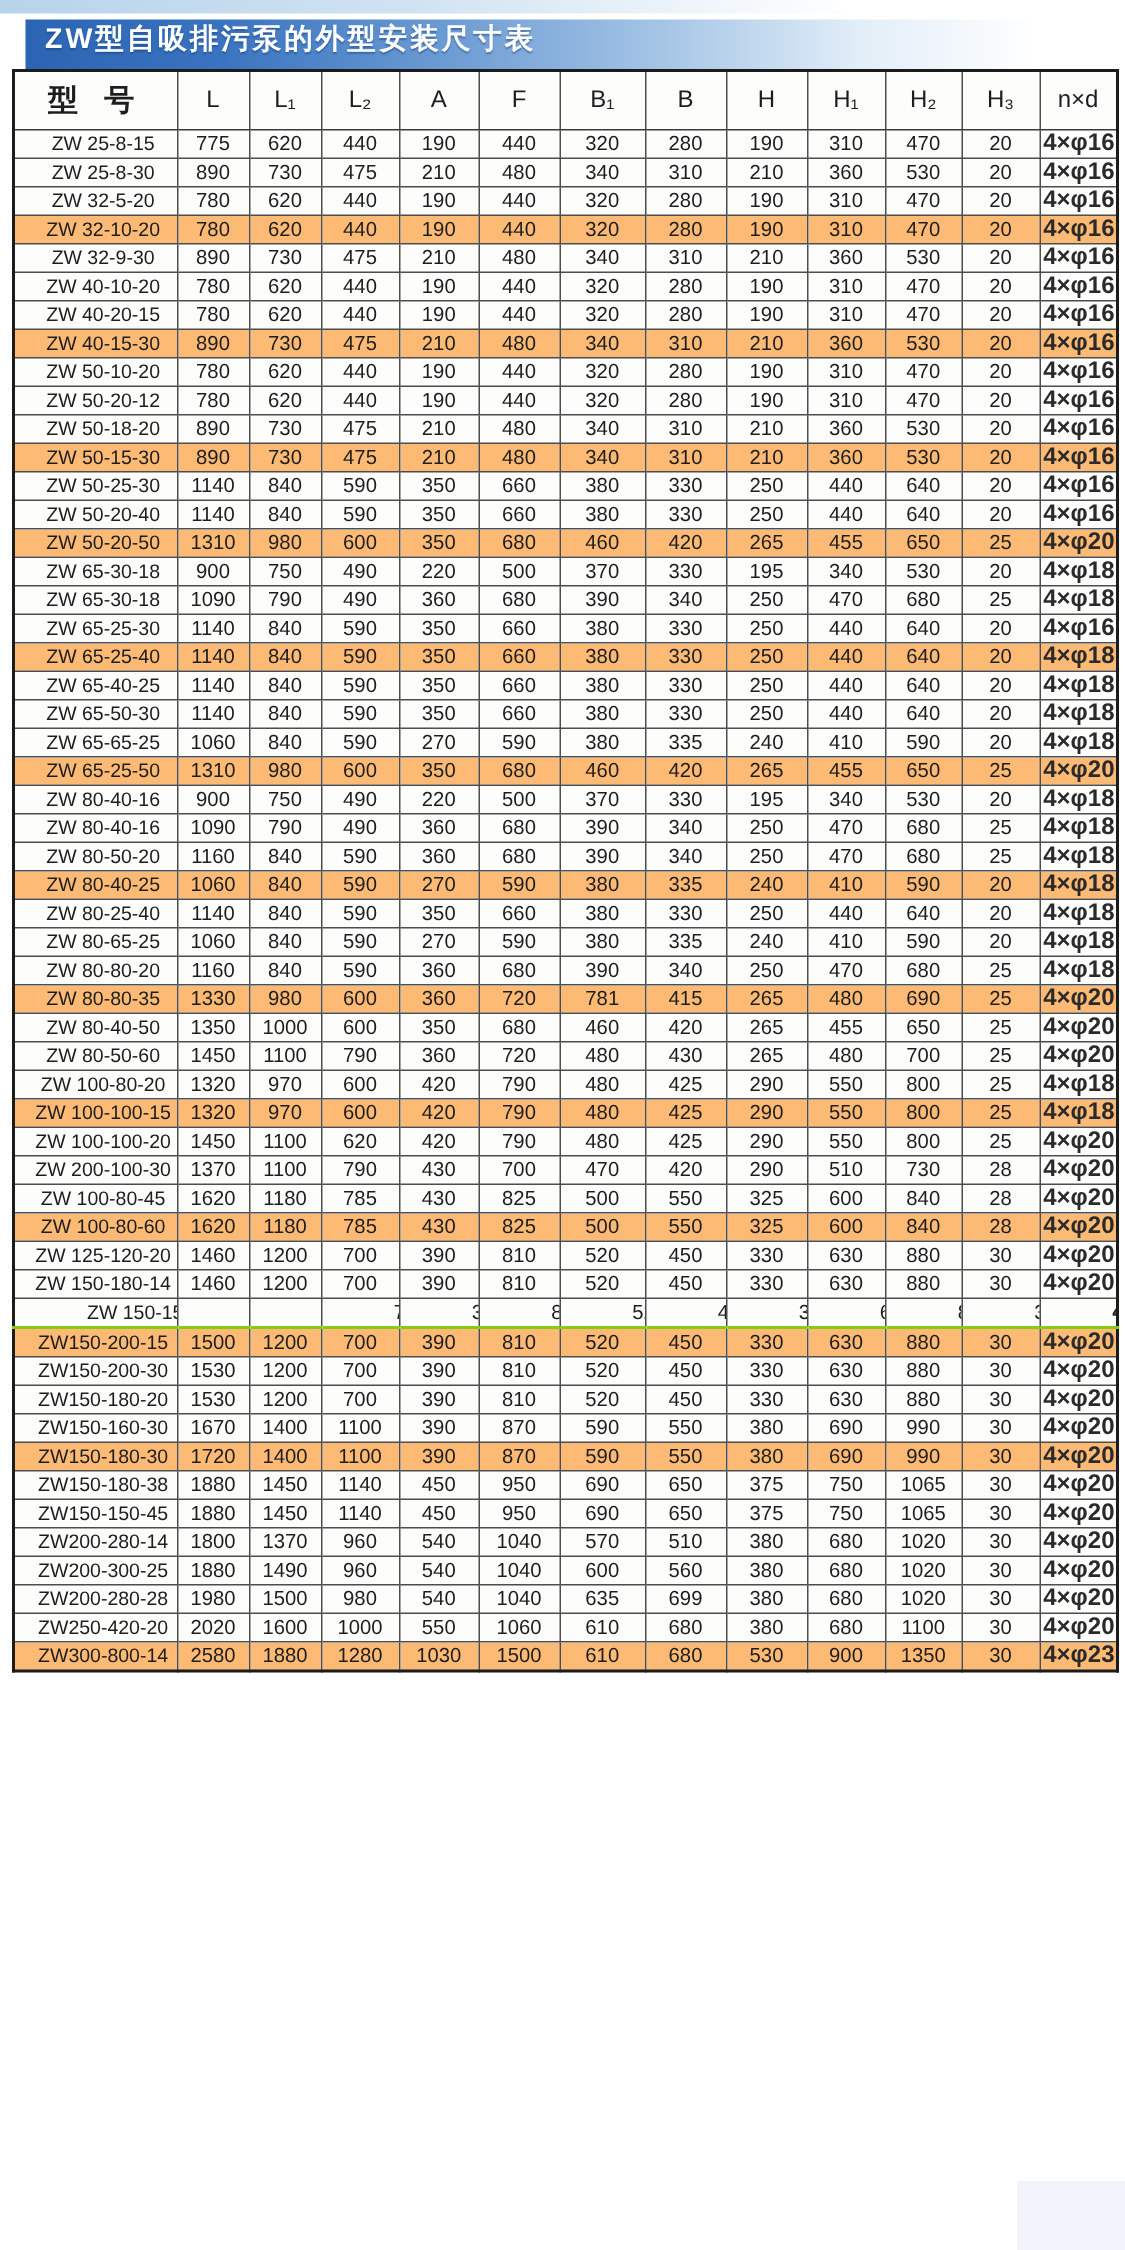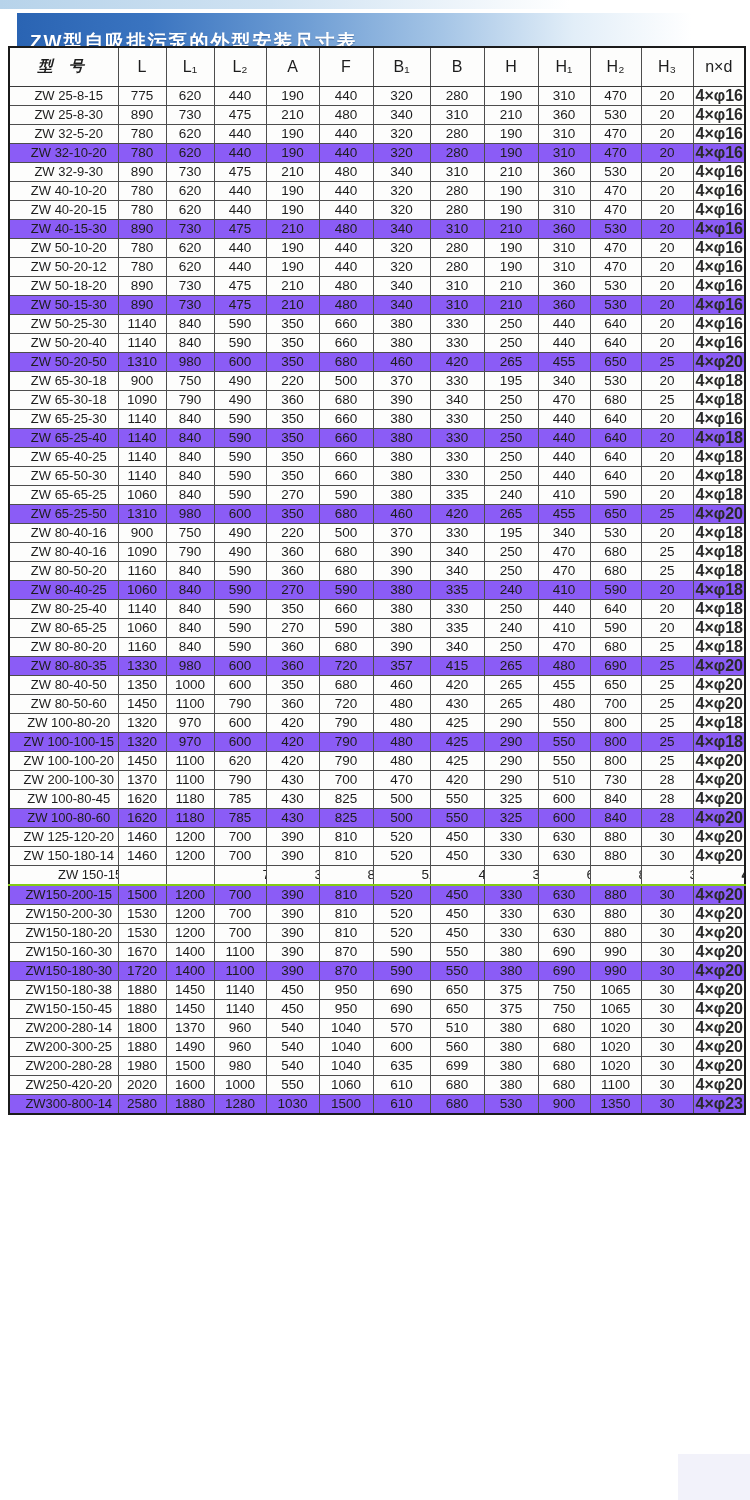--- a/index.html
+++ b/index.html
@@ -17,21 +17,21 @@
     width: 600px; height: 9px;
     background: linear-gradient(to right, #b7d3ea 0%, #cfe2f2 45%, #ffffff 95%);
   }
   .title-bar {
     position: absolute;
     left: 17px; top: 13px;
     width: 733px; height: 42px;
     background: linear-gradient(to right,
       #2a64b3 0%, #3a74c0 18%, #6b9bd3 38%, #a5c5e6 58%, #e2eef8 76%, #ffffff 92%);
     display: flex;
-    align-items: flex-end;
+    align-items: flex-start;
   }
   .title-bar .title-text {
     color: #ffffff;
     font-size: 19px;
     font-weight: bold;
     letter-spacing: 2px;
     padding-left: 13px;
     white-space: nowrap;
     text-shadow: 0 1px 1px rgba(20,60,120,0.45);
   }
@@ -69,40 +69,39 @@
     white-space: nowrap;
   }
   thead th {
     height: 39px;
     font-size: 16px;
     font-weight: normal;
     border-bottom: 1px solid #3a3a3a;
   }
   thead th.model-col {
     font-weight: bold;
-    font-size: 15px;
+    font-size: 20px;
     letter-spacing: 6px;
-    font-style: italic;
   }
   tbody td {
     height: 19px;
     font-size: 13.5px;
     padding: 0 2px;
   }
   tbody td.model {
     text-align: center;
     padding-left: 12px;
     font-size: 13px;
   }
   tbody td.nxd {
     font-size: 16px;
     color: #2a2a2a;
     font-weight: bold;
   }
-  tbody tr.tint { background: #8b5cf6; }
+  tbody tr.tint { background: #fdba74; }
   tbody tr.group-end td { border-bottom: 2px solid #84cc16; padding-left: 48px; }
   .corner-block {
     position: absolute;
     left: 678px; top: 1454px;
     width: 72px; height: 46px;
     background: #f2f2fa;
   }
 </style>
 </head>
 <body>
@@ -598,21 +597,21 @@
           <td>25</td>
           <td class="nxd">4×φ18</td>
         </tr>
         <tr class="tint">
           <td class="model">ZW 80-80-35</td>
           <td>1330</td>
           <td>980</td>
           <td>600</td>
           <td>360</td>
           <td>720</td>
-          <td>357</td>
+          <td>781</td>
           <td>415</td>
           <td>265</td>
           <td>480</td>
           <td>690</td>
           <td>25</td>
           <td class="nxd">4×φ20</td>
         </tr>
         <tr>
           <td class="model">ZW 80-40-50</td>
           <td>1350</td>

